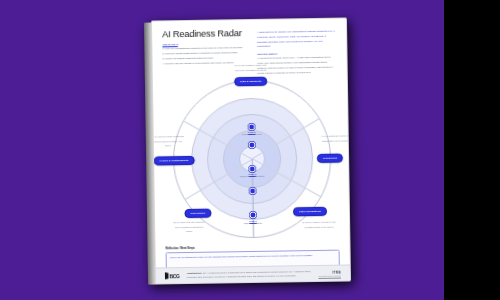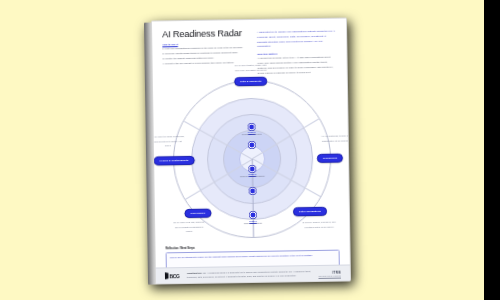--- a/index.html
+++ b/index.html
@@ -1,20 +1,20 @@
 <!DOCTYPE html>
 <html><head>
 <meta charset="utf-8">
 <style>
   html,body{margin:0;padding:0;}
   body{
     width:500px;height:300px;overflow:hidden;background:#000;
     font-family:"Liberation Sans","DejaVu Sans",sans-serif;
   }
-  .stage{position:relative;width:484px;height:300px;background:#fef9c3;}
+  .stage{position:relative;width:444px;height:300px;background:#4c1d95;}
 
   
   .page-wrap{
     position:absolute;left:153px;top:19px;width:196px;height:264px;
     transform:rotate(-0.9deg);
     filter:drop-shadow(3px 4px 6px rgba(0,0,0,.85));
   }
   .page-edge{
     position:absolute;left:-7px;top:2px;width:10px;height:262px;
     background:linear-gradient(90deg,#6e6e6e 0%,#c9c9c9 60%,#e6e6e6 100%);

